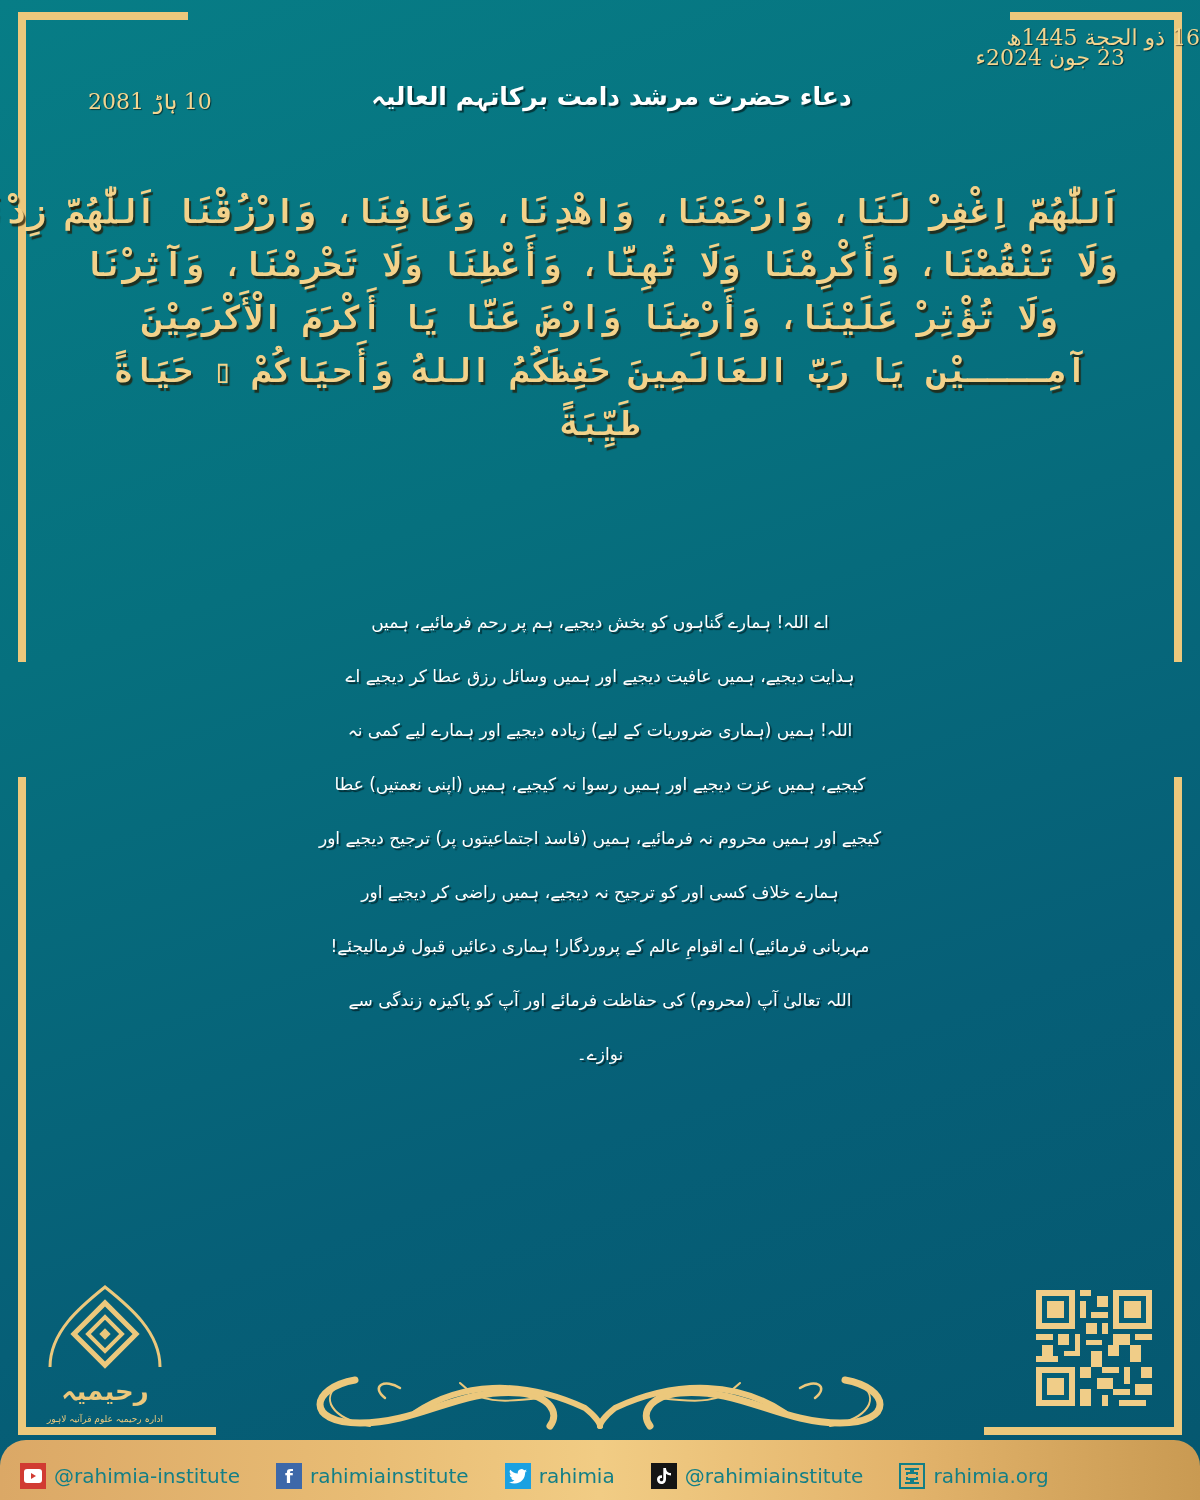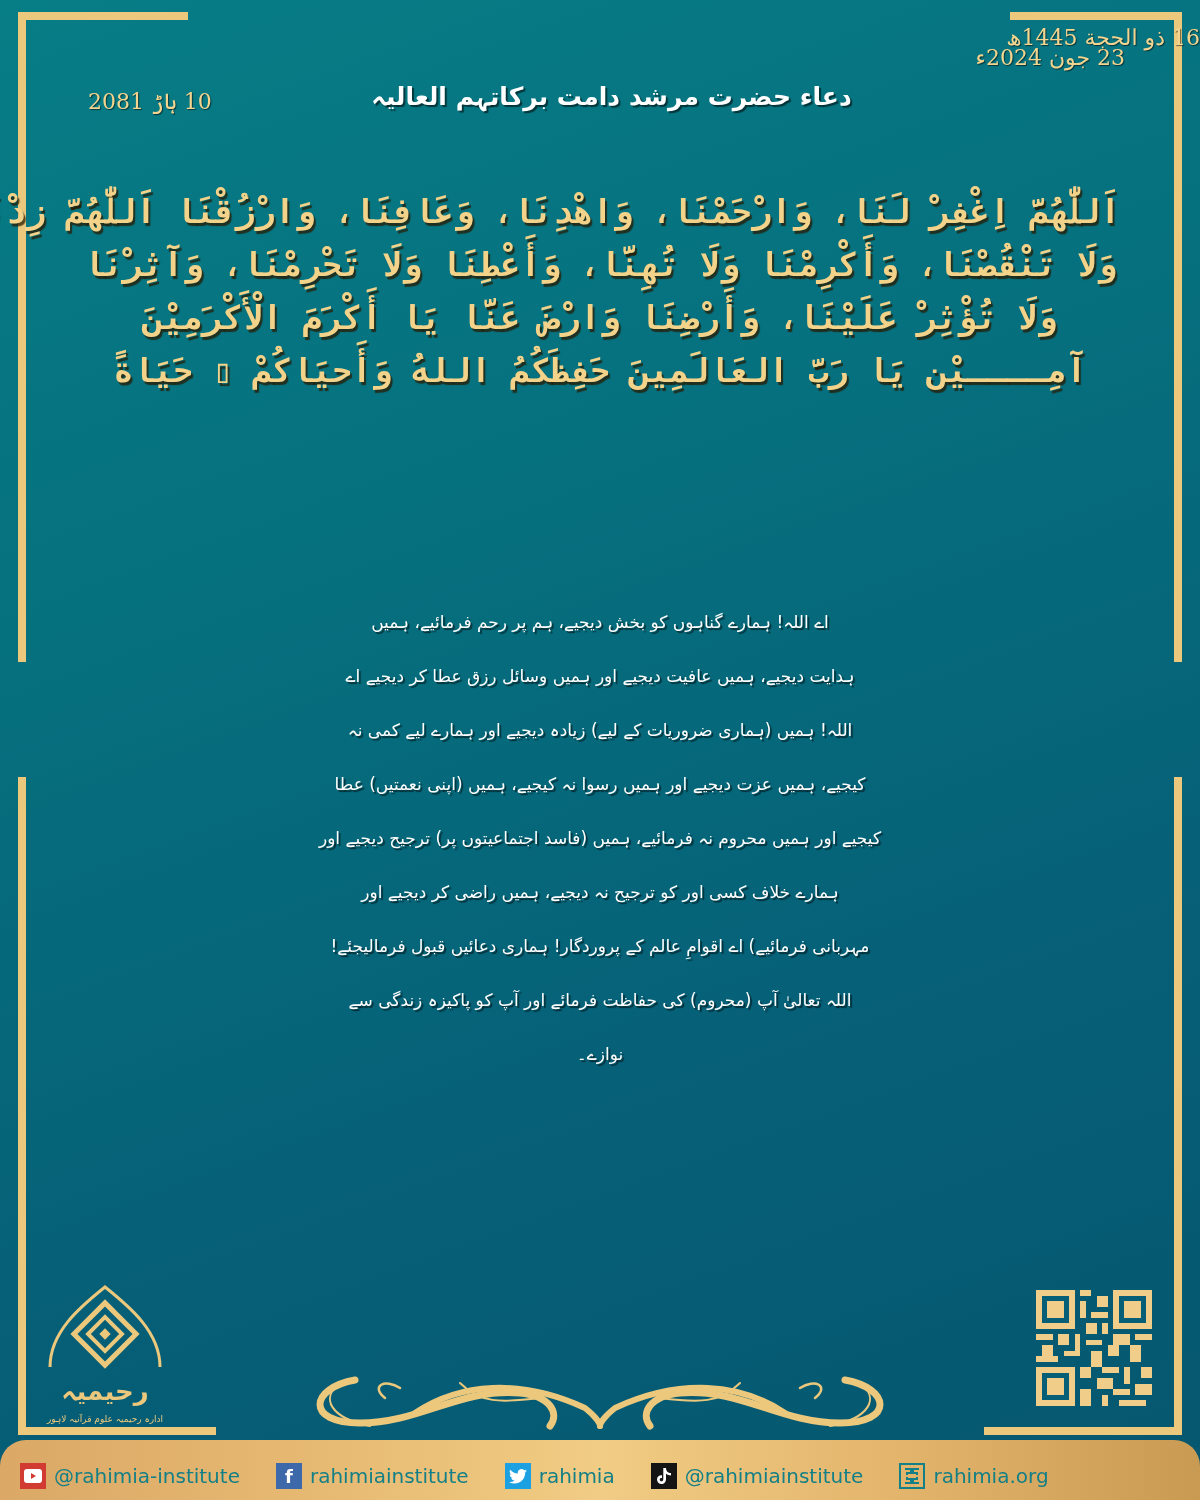--- a/index.html
+++ b/index.html
@@ -102,20 +102,21 @@
 <div class="date date-hijri">16 ذو الحجة 1445ھ</div>
 <div class="date date-bik">10 ہاڑ 2081</div>
 
 <div class="heading">دعاء حضرت مرشد دامت برکاتہم العالیہ</div>
 
 <div class="arabic">
   <span class="line">اَللّٰهُمَّ اِغْفِرْ لَنَا، وَارْحَمْنَا، وَاهْدِنَا، وَعَافِنَا، وَارْزُقْنَا اَللّٰهُمَّ زِدْنَا</span>
   <span class="line">وَلَا تَنْقُصْنَا، وَأَكْرِمْنَا وَلَا تُهِنَّا، وَأَعْطِنَا وَلَا تَحْرِمْنَا، وَآثِرْنَا</span>
   <span class="line">وَلَا تُؤْثِرْ عَلَيْنَا، وَأَرْضِنَا وَارْضَ عَنَّا يَا أَكْرَمَ الْأَكْرَمِيْنَ</span>
   <span class="line">آمِــــيْن يَا رَبَّ العَالَمِينَ حَفِظَكُمُ اللهُ وَأَحيَاكُمْ ▯ حَيَاةً</span>
+  <span class="line">طَيِّبَةً</span>
 </div>
 
 <div class="urdu">
   <span class="line">اے اللہ! ہمارے گناہوں کو بخش دیجیے، ہم پر رحم فرمائیے، ہمیں</span>
   <span class="line">ہدایت دیجیے، ہمیں عافیت دیجیے اور ہمیں وسائل رزق عطا کر دیجیے اے</span>
   <span class="line">اللہ! ہمیں (ہماری ضروریات کے لیے) زیادہ دیجیے اور ہمارے لیے کمی نہ</span>
   <span class="line">کیجیے، ہمیں عزت دیجیے اور ہمیں رسوا نہ کیجیے، ہمیں (اپنی نعمتیں) عطا</span>
   <span class="line">کیجیے اور ہمیں محروم نہ فرمائیے، ہمیں (فاسد اجتماعیتوں پر) ترجیح دیجیے اور</span>
   <span class="line">ہمارے خلاف کسی اور کو ترجیح نہ دیجیے، ہمیں راضی کر دیجیے اور</span>
   <span class="line">مہربانی فرمائیے) اے اقوامِ عالم کے پروردگار! ہماری دعائیں قبول فرمالیجئے!</span>

